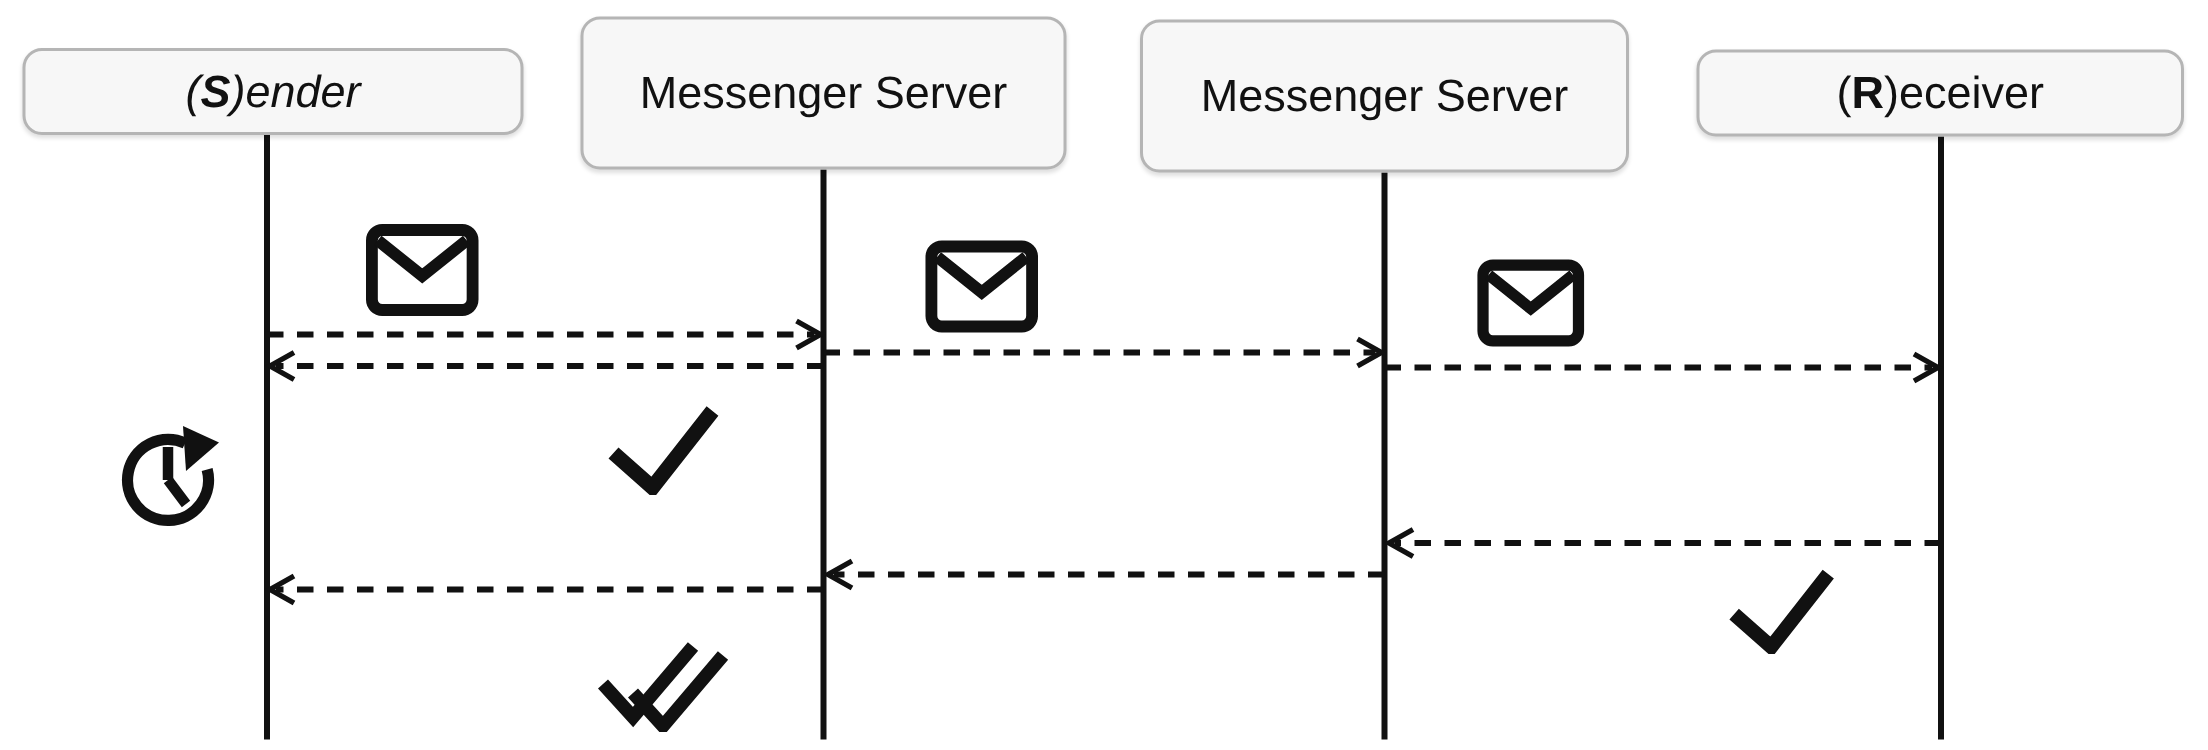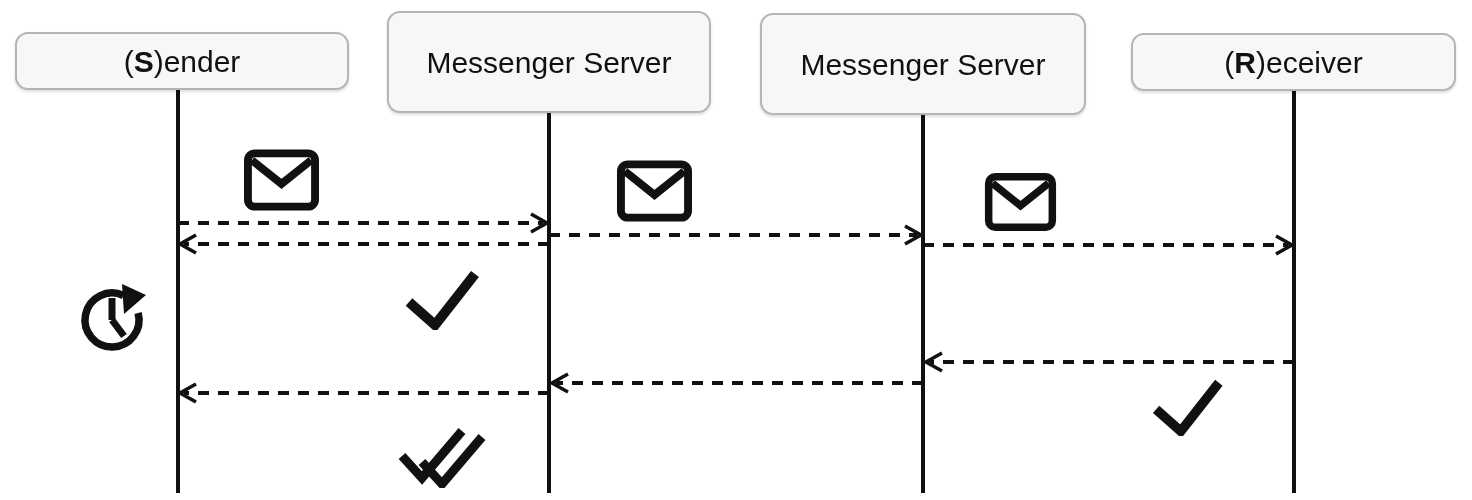--- a/index.html
+++ b/index.html
@@ -78,21 +78,21 @@
       <line x1="923" y1="383" x2="556" y2="383" stroke="#111" stroke-width="4" stroke-dasharray="11 9"></line>
       <path d="M568 374 L552 383 L568 392" fill="none" stroke="#111" stroke-width="3.5"></path>
     </g>
 
     <g>
       <line x1="549" y1="393" x2="184" y2="393" stroke="#111" stroke-width="4" stroke-dasharray="11 9"></line>
       <path d="M196 384 L180 393 L196 402" fill="none" stroke="#111" stroke-width="3.5"></path>
     </g>
   </svg>
 
-  <div class="actor-box" style="left:15px; top:32px; width:334px; height:58px;">
+  <div class="actor-box" style="left:15px; top:32px; width:334px; height:58px;font-style:italic;">
     <div><span>(</span><b>S</b><span>)ender</span></div>
   </div>
 
   <div class="actor-box" style="left:387px; top:11px; width:324px; height:102px;">
     <div>Messenger Server</div>
   </div>
 
   <div class="actor-box" style="left:760px; top:13px; width:326px; height:102px;">
     <div>Messenger Server</div>
   </div>

